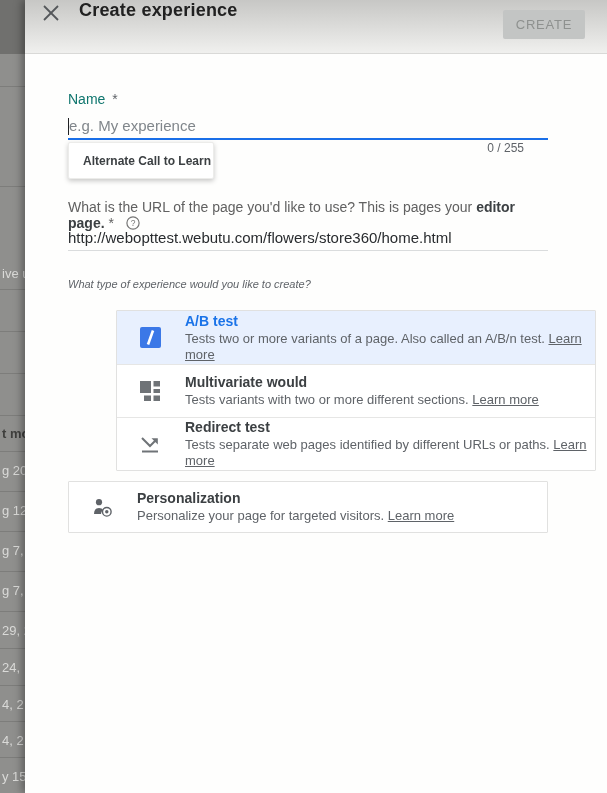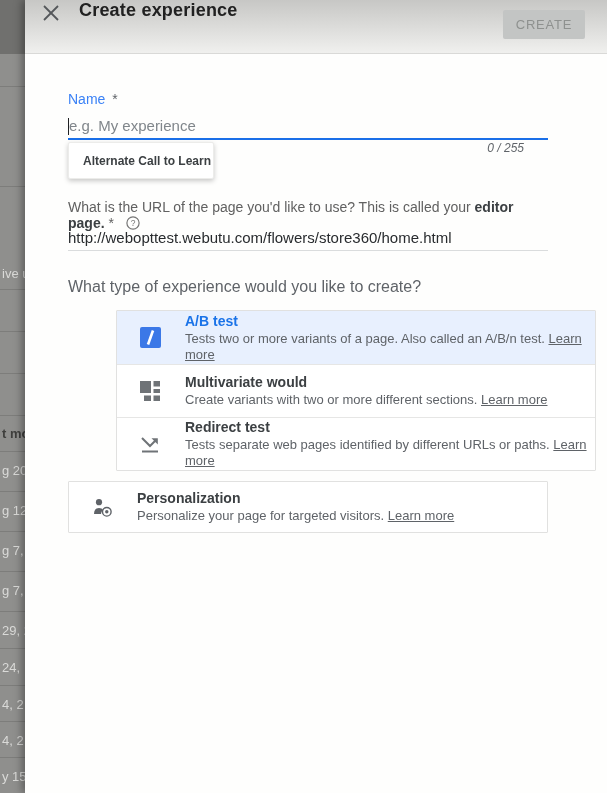--- a/index.html
+++ b/index.html
@@ -26,45 +26,45 @@
   .dialog-title{font-size:18px;font-weight:700;color:#212121;margin:0 0 0 15px;letter-spacing:.2px;}
   .create-btn{position:absolute;right:22px;top:10px;width:82px;height:29px;border:none;border-radius:2px;
     background:#c3c5c4;color:#8e918f;font-size:13px;font-weight:400;letter-spacing:.8px;
     font-family:inherit;cursor:default;}
 
   .modal-body{position:absolute;left:0;top:54px;width:582px;height:739px;background:#fefefd;}
   .content{position:absolute;left:43px;width:480px;}
 
   
   .name-label{top:37px;font-size:14px;}
-  .name-label .lbl{color:#3b82f6;}
+  .name-label .lbl{color:#0f766e;}
   .name-label .req{color:#5f6368;margin-left:3px;}
   .input-wrap{top:60px;height:24px;border-bottom:2px solid #1a6fe8;}
   .input-wrap input{width:100%;border:none;outline:none;background:transparent;
     font-family:inherit;font-size:15px;color:#3c4043;padding:3px 0 2px 1px;}
   .input-wrap input::placeholder{color:#80868b;opacity:1;}
   .caret{position:absolute;left:0;top:4px;width:1px;height:17px;background:#202124;}
   .counter{top:87px;text-align:right;padding-right:24px;box-sizing:border-box;
-    font-size:12px;color:#5f6368;font-style:italic;}
+    font-size:12px;color:#5f6368;}
 
   
   .suggestion{position:absolute;left:43px;top:88px;width:146px;height:37px;background:#fff;
     border:1px solid #ececea;border-radius:2px;box-shadow:0 2px 5px rgba(0,0,0,.22);
     display:flex;align-items:center;padding-left:14px;box-sizing:border-box;
     font-size:12px;font-weight:700;color:#3c4043;cursor:pointer;z-index:5;}
 
   
   .url-question{top:145px;font-size:14px;color:#616161;}
   .url-question b{color:#3c4043;}
   .help-icon{display:inline-block;vertical-align:-2px;margin-left:8px;cursor:pointer;}
   .url-value{top:175px;font-size:15px;color:#282b2e;}
   .url-divider{top:196px;height:1px;background:#dadcdd;}
 
   
-  .type-question{top:224px;font-size:16px;color:#5f6368;}
+  .type-question{top:224px;font-size:11px;color:#5f6368;font-style:italic;}
   .card{border:1px solid #e1e1e0;border-radius:1px;background:#fff;box-sizing:border-box;}
   .card1{top:256px;margin-left:48px;}
   .card2{top:427px;height:52px;}
   .opt-row{display:flex;align-items:center;height:53px;box-sizing:border-box;cursor:pointer;}
   .card1 .opt-row + .opt-row{border-top:1px solid #e6e6e5;}
   .opt-row.selected{background:#e8f0fe;}
   .opt-icon{width:22px;height:22px;margin:0 24px 0 22px;flex:none;display:flex;
     align-items:center;justify-content:center;}
   .opt-title{font-size:14px;font-weight:700;color:#3c4043;line-height:17px;}
   .opt-row.selected .opt-title{color:#1a73e8;}
@@ -128,21 +128,21 @@
       </div>
       <div class="content input-wrap" style="position:absolute;">
         <div class="caret"></div>
         <input type="text" value="" placeholder="e.g. My experience" style="">
       </div>
       <div class="content counter" style="position:absolute;">0 / 255</div>
 
       <div class="suggestion">Alternate Call to Learn</div>
 
       <div class="content url-question" style="position:absolute;">
-        <span>What is the URL of the page you'd like to use? This is called your </span><b>editor page.</b><span> *</span>
+        <span>What is the URL of the page you'd like to use? This is pages your </span><b>editor page.</b><span> *</span>
         <span class="help-icon">
           <svg width="14" height="14" viewBox="0 0 14 14">
             <circle cx="7" cy="7" r="6.1" fill="none" stroke="#757575" stroke-width="1.2"></circle>
             <text x="7" y="10" text-anchor="middle" font-size="8.5" fill="#757575" font-family="Liberation Sans,sans-serif">?</text>
           </svg>
         </span>
       </div>
       <div class="content url-value" style="position:absolute;">http://webopttest.webutu.com/flowers/store360/home.html</div>
       <div class="content url-divider" style="position:absolute;"></div>
 
@@ -168,21 +168,21 @@
             <svg width="20" height="20" viewBox="0 0 20 20" fill="#6f7377">
               <rect x="0" y="0" width="11" height="12"></rect>
               <rect x="13.5" y="0" width="6.5" height="5.5"></rect>
               <rect x="13.5" y="8" width="6.5" height="4"></rect>
               <rect x="4" y="14.5" width="7" height="5.5"></rect>
               <rect x="13.5" y="14.5" width="6.5" height="5.5"></rect>
             </svg>
           </span>
           <div class="opt-text">
             <div class="opt-title">Multivariate would</div>
-            <div class="opt-desc"><span>Create variants with two or more different sections. </span><a class="learn">Learn more</a></div>
+            <div class="opt-desc"><span>Tests variants with two or more different sections. </span><a class="learn">Learn more</a></div>
           </div>
         </div>
 
         <div class="opt-row">
           <span class="opt-icon">
             <svg width="21" height="21" viewBox="0 0 21 21" fill="none">
               <path d="M2 4 L10 12 L16 6" stroke="#6f7377" stroke-width="2"></path>
               <path d="M11.5 4.2 L17.8 4.2 L17.8 10.5 Z" fill="#6f7377"></path>
               <line x1="2" y1="17.5" x2="18" y2="17.5" stroke="#6f7377" stroke-width="2"></line>
             </svg>

